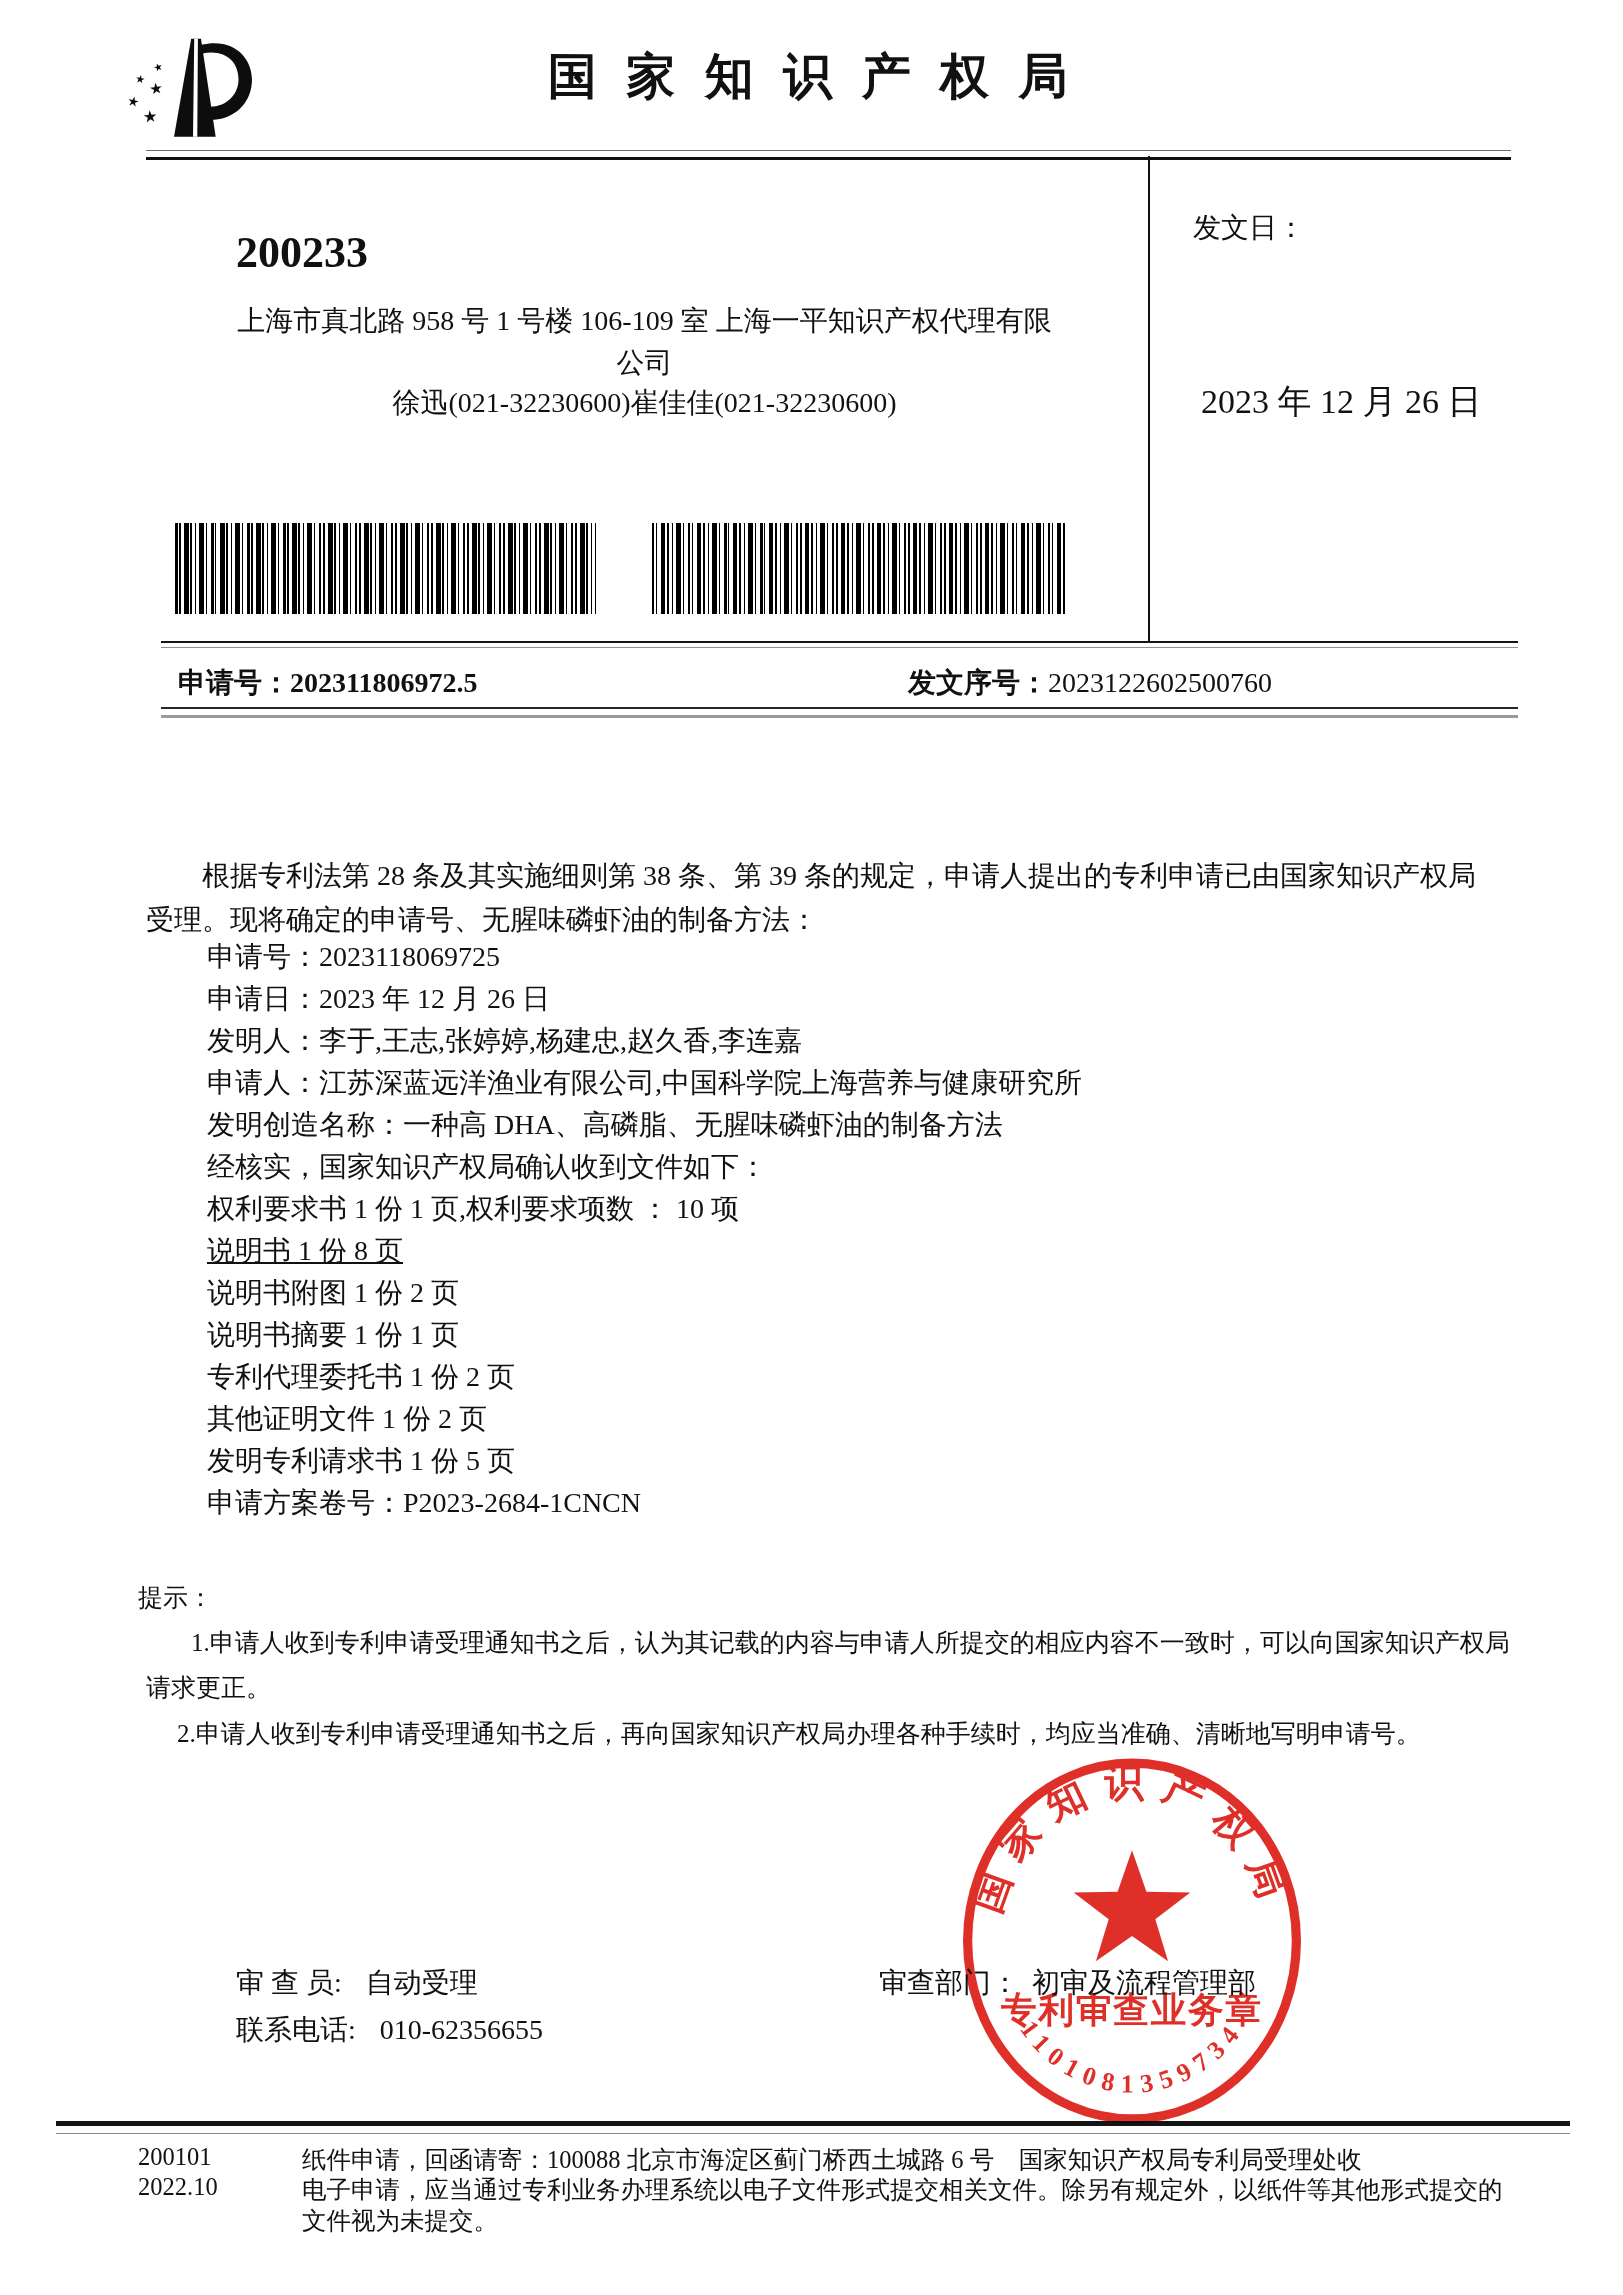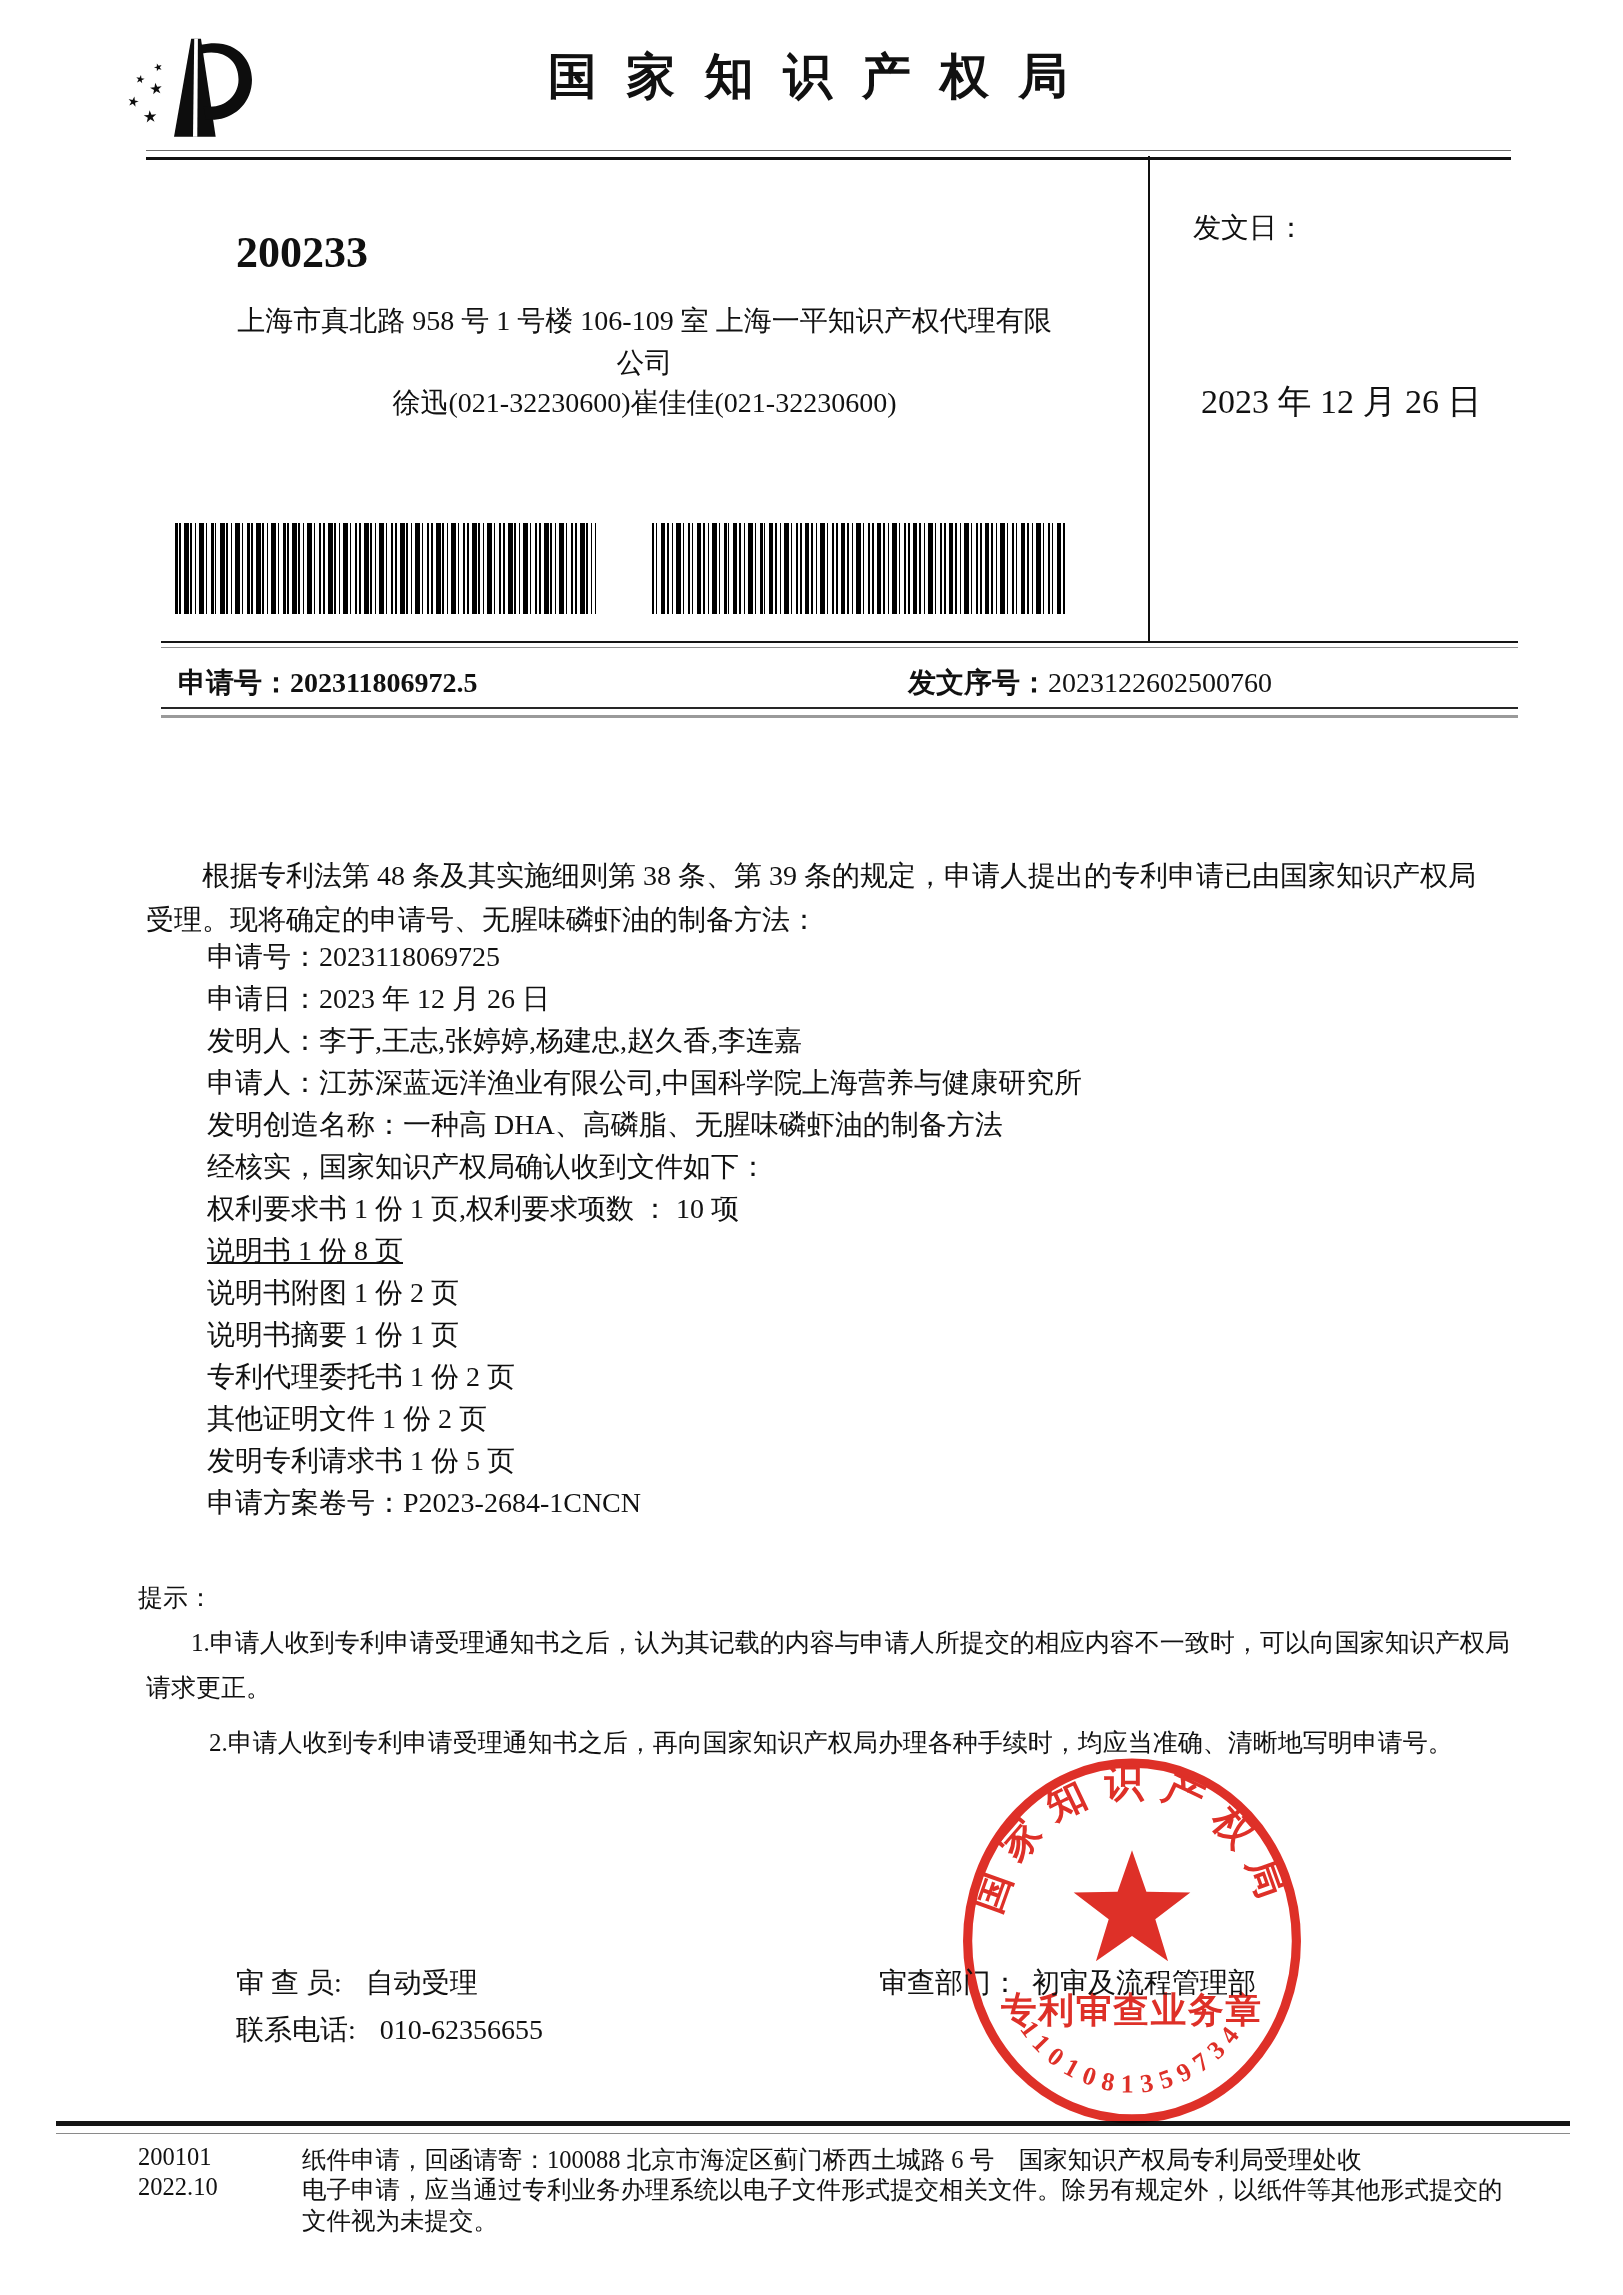--- a/index.html
+++ b/index.html
@@ -106,21 +106,21 @@
   <div class="abs t46 bold" style="left:178px;top:664px;">
     <span>申请号：</span><span>202311806972.5</span>
   </div>
   <div class="abs t46" style="left:908px;top:664px;">
     <span class="bold">发文序号：</span><span>2023122602500760</span>
   </div>
 
   <div class="rule rule-mid2" style="left:161px;top:707px;width:1357px;"></div>
 
 
-  <div class="abs t45" style="left:202px;top:857px;">根据专利法第 48 条及其实施细则第 38 条、第 39 条的规定，申请人提出的专利申请已由国家知识产权局</div>
+  <div class="abs t45" style="left:202px;top:857px;">根据专利法第 28 条及其实施细则第 38 条、第 39 条的规定，申请人提出的专利申请已由国家知识产权局</div>
   <div class="abs t45" style="left:146px;top:901px;">受理。现将确定的申请号、无腥味磷虾油的制备方法：</div>
 
   <div class="abs" style="left:207px;top:938px;">
     <div class="t45" style="height:42px;">申请号：2023118069725</div>
     <div class="t45" style="height:42px;">申请日：2023 年 12 月 26 日</div>
     <div class="t45" style="height:42px;">发明人：李于,王志,张婷婷,杨建忠,赵久香,李连嘉</div>
     <div class="t45" style="height:42px;">申请人：江苏深蓝远洋渔业有限公司,中国科学院上海营养与健康研究所</div>
     <div class="t45" style="height:42px;">发明创造名称：一种高 DHA、高磷脂、无腥味磷虾油的制备方法</div>
     <div class="t45" style="height:42px;">经核实，国家知识产权局确认收到文件如下：</div>
     <div class="t45" style="height:42px;">权利要求书 1 份 1 页,权利要求项数 ： 10 项</div>
@@ -129,21 +129,21 @@
     <div class="t45" style="height:42px;">说明书摘要 1 份 1 页</div>
     <div class="t45" style="height:42px;">专利代理委托书 1 份 2 页</div>
     <div class="t45" style="height:42px;">其他证明文件 1 份 2 页</div>
     <div class="t45" style="height:42px;">发明专利请求书 1 份 5 页</div>
     <div class="t45" style="height:42px;">申请方案卷号：P2023-2684-1CNCN</div>
   </div>
 
   <div class="abs t41" style="left:138px;top:1581px;">提示：</div>
   <div class="abs t41" style="left:191px;top:1626px;">1.申请人收到专利申请受理通知书之后，认为其记载的内容与申请人所提交的相应内容不一致时，可以向国家知识产权局</div>
   <div class="abs t41" style="left:146px;top:1671px;">请求更正。</div>
-  <div class="abs t41" style="left:209px;top:1717px;margin-top:9px;">2.申请人收到专利申请受理通知书之后，再向国家知识产权局办理各种手续时，均应当准确、清晰地写明申请号。</div>
+  <div class="abs t41" style="left:177px;top:1717px;">2.申请人收到专利申请受理通知书之后，再向国家知识产权局办理各种手续时，均应当准确、清晰地写明申请号。</div>
 
   <svg class="stamp-svg" style="left:960px;top:1757px;width:344px;height:368px;" viewBox="0 0 560 600">
     <ellipse cx="280" cy="300" rx="268" ry="290" fill="none" stroke="#dd241c" stroke-width="15"></ellipse>
     <path id="sealArcTop" d="M 69 362 A 218 238 0 1 1 491 362" fill="none"></path>
     <text fill="#dd241c" font-size="64" font-weight="700" letter-spacing="26" font-family="Liberation Serif, DejaVu Serif, serif">
       <textPath href="#sealArcTop" startOffset="50%" text-anchor="middle">国家知识产权局</textPath>
     </text>
     <polygon fill="#dd241c" points="280,152 303.5,219.6 375.1,221.1 318,264.4 338.8,332.9 280,292 221.2,332.9 242,264.4 184.9,221.1 256.5,219.6"></polygon>
     <text x="280" y="432" fill="#dd241c" font-size="58" font-weight="700" letter-spacing="3" text-anchor="middle" font-family="Liberation Serif, DejaVu Serif, serif">专利审查业务章</text>
     <path id="sealArcBottom" d="M 96 442 A 225 248 0 0 0 464 442" fill="none"></path>

